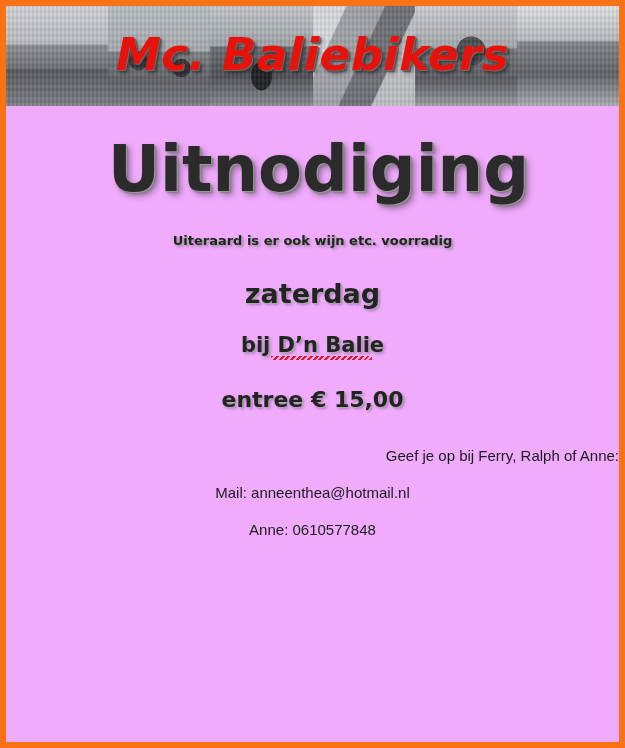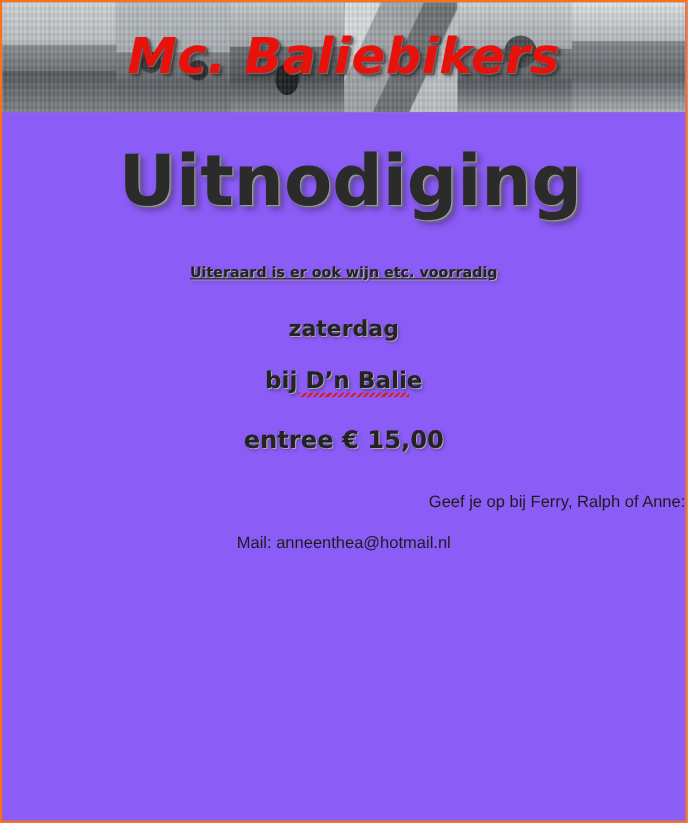--- a/index.html
+++ b/index.html
@@ -10,24 +10,24 @@
   body {
     width: 625px;
     height: 748px;
     font-family: "Liberation Sans", sans-serif;
     overflow: hidden;
     position: relative;
   }
   .page {
     width: 625px;
     height: 748px;
-    background: #8b5cf6;
+    background: #f0abfc;
     position: relative;
     box-sizing: border-box;
-    border: 2px solid #f97316;
+    border: 6px solid #f97316;
   }
 
   
   .banner {
     position: relative;
     width: 100%;
     height: 100px;
     overflow: hidden;
     background: #8f9195;
     display: flex;
@@ -123,25 +123,24 @@
       1px 1px 0 #a8a8a8,
       2px 2px 3px rgba(0,0,0,0.28);
   }
 
   .sub-main {
     font-size: 25px;
     margin-top: 62px;
   }
   .sub-small {
     font-size: 13px;
-    margin-top: 39px;
-    text-decoration: underline;
+    margin-top: 27px;
   }
   .day {
-    font-size: 20px;
+    font-size: 27px;
     margin-top: 30px;
   }
   .date {
     font-size: 26px;
     margin-top: 33px;
   }
   .time {
     font-size: 15px;
     margin-top: 33px;
   }
@@ -210,15 +209,16 @@
         <span class="squiggle"></span>
       </div>
     </div>
 
     <div class="line price">entree € 15,00</div>
 
     <div class="plain contact-intro">Geef je op bij Ferry, Ralph of Anne:</div>
 
     <div class="plain contact-line">Mail:  anneenthea@hotmail.nl</div>
 
+    <div class="plain contact-line">Anne:  0610577848</div>
 
   </div>
 </div>
 
 </body></html>

